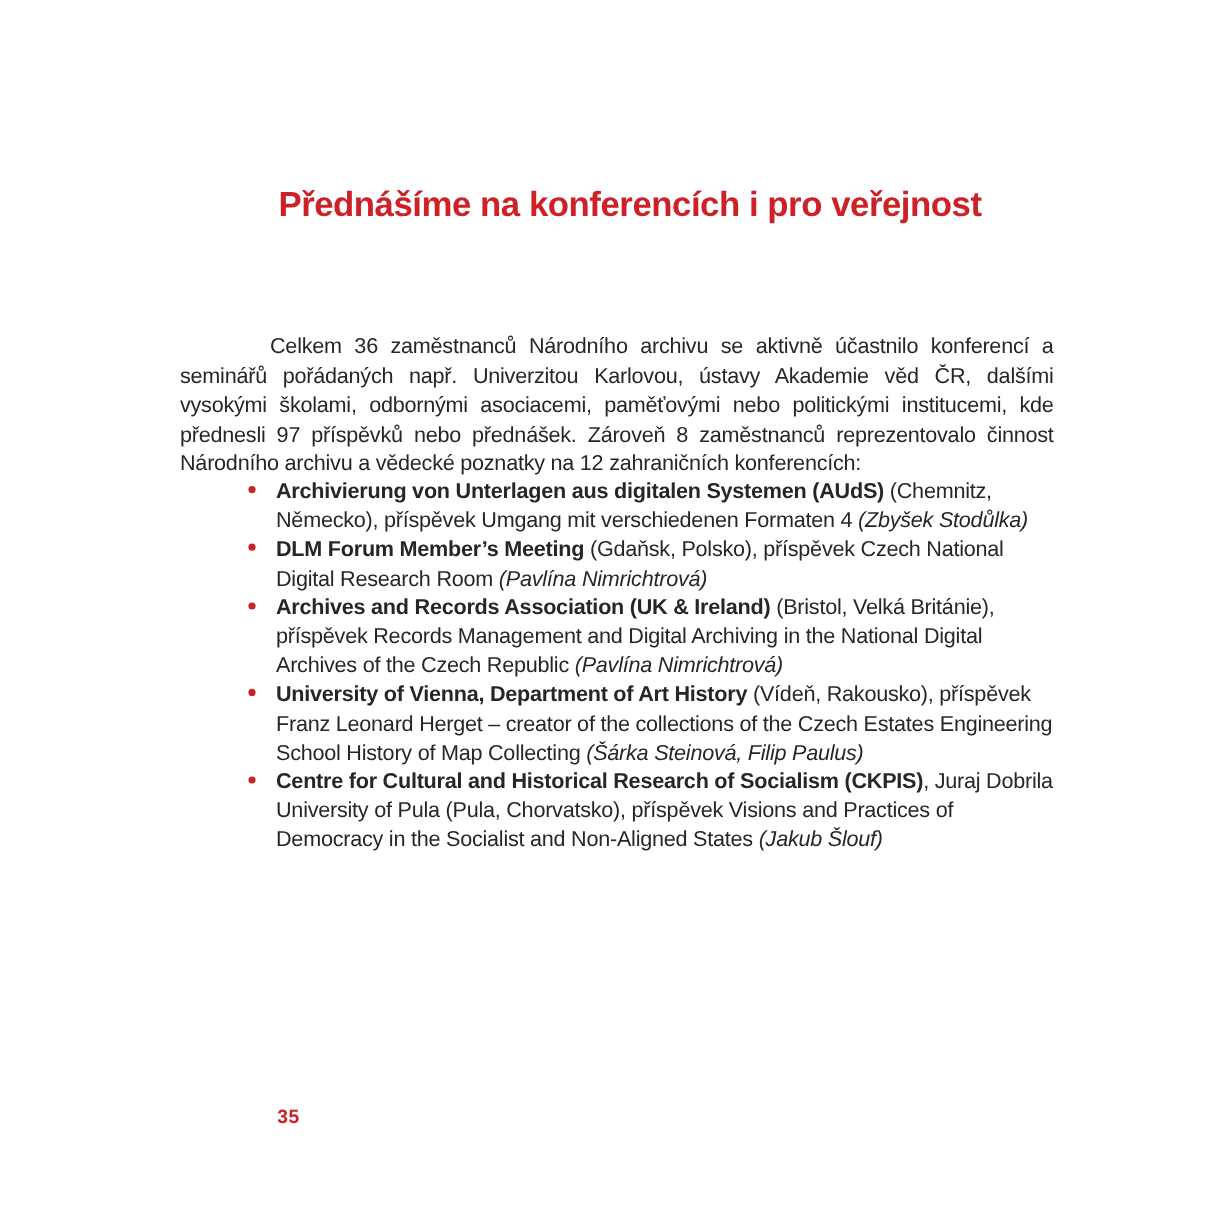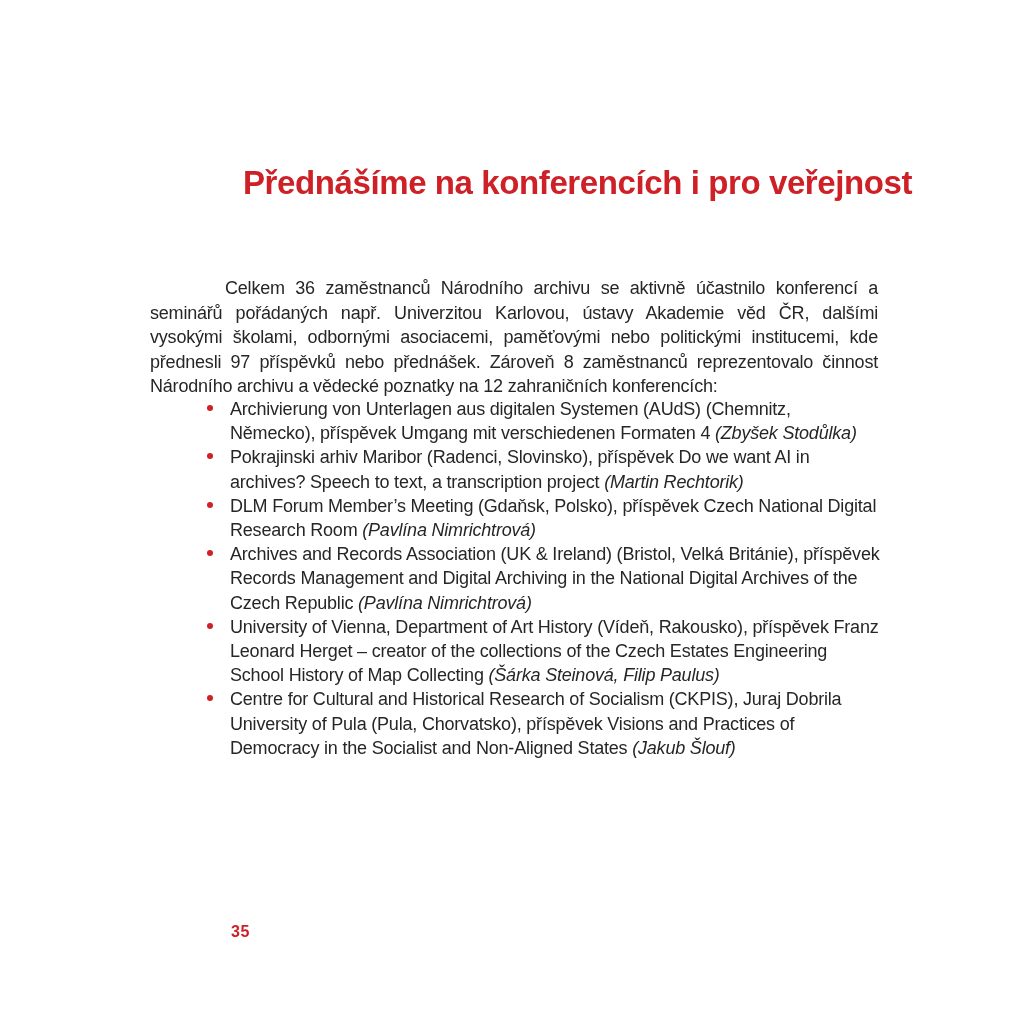--- a/index.html
+++ b/index.html
@@ -21,26 +21,26 @@
   }
   .page {
     position: absolute;
     inset: 0;
     background: #ffffff;
   }
   .heading {
     position: absolute;
     left: 231px;
     top: 153px;
-    font-size: 33px;
+    font-size: 29px;
     font-weight: bold;
     line-height: 35px;
     letter-spacing: -0.4px;
     color: var(--accent);
-    margin: 12px;
+    margin: 1px;
   }
   .intro {
     position: absolute;
     left: 150px;
     top: 276px;
     width: 728px;
     margin: 0;
     font-size: 18px;
     line-height: 24.5px;
     letter-spacing: -0.2px;
@@ -68,21 +68,21 @@
   .bullet {
     position: absolute;
     left: -23px;
     top: 8px;
     width: 6px;
     height: 6px;
     border-radius: 50%;
     background: var(--accent);
   }
   .org {
-    font-weight: normal;
+    font-weight: bold;
   }
   .authors {
     font-style: italic;
   }
   .page-number {
     position: absolute;
     left: 231px;
     top: 923px;
     font-size: 16px;
     font-weight: bold;
@@ -94,21 +94,20 @@
 <body>
 
 <div class="page">
 
   <h1 class="heading"><span>Přednášíme na konferencích i pro veřejnost</span><br></h1>
 
   <p class="intro">Celkem 36 zaměstnanců Národního archivu se aktivně účastnilo konferencí a seminářů pořádaných např. Univerzitou Karlovou, ústavy Akademie věd ČR, dalšími vysokými školami, odbornými asociacemi, paměťovými nebo politickými institucemi, kde přednesli 97 příspěvků nebo přednášek. Zároveň 8 zaměstnanců reprezentovalo činnost Národního archivu a vědecké poznatky na 12 zahraničních konferencích:</p>
 
   <ul class="conference-list">
     <li><span class="bullet"></span><span class="org">Archivierung von Unterlagen aus digitalen Systemen (AUdS)</span><span> (Chemnitz, Německo), příspěvek Umgang mit verschiedenen Formaten 4 </span><span class="authors">(Zbyšek Stodůlka)</span></li>
-    <li><span class="bullet"></span><span class="org">Pokrajinski arhiv Maribor</span><span> (Radenci, Slovinsko), příspěvek Do we want AI in archives? Speech to text, a transcription project </span><span class="authors">(Martin Rechtorik)</span></li>
     <li><span class="bullet"></span><span class="org">DLM Forum Member’s Meeting</span><span> (Gdaňsk, Polsko), příspěvek Czech National Digital Research Room </span><span class="authors">(Pavlína Nimrichtrová)</span></li>
     <li><span class="bullet"></span><span class="org">Archives and Records Association (UK &amp; Ireland)</span><span> (Bristol, Velká Británie), příspěvek Records Management and Digital Archiving in the National Digital Archives of the Czech Republic </span><span class="authors">(Pavlína Nimrichtrová)</span></li>
     <li><span class="bullet"></span><span class="org">University of Vienna, Department of Art History</span><span> (Vídeň, Rakousko), příspěvek Franz Leonard Herget – creator of the collections of the Czech Estates Engineering School History of Map Collecting </span><span class="authors">(Šárka Steinová, Filip Paulus)</span></li>
     <li><span class="bullet"></span><span class="org">Centre for Cultural and Historical Research of Socialism (CKPIS)</span><span>, Juraj Dobrila University of Pula (Pula, Chorvatsko), příspěvek Visions and Practices of Democracy in the Socialist and Non-Aligned States </span><span class="authors">(Jakub Šlouf)</span></li>
   </ul>
 
   <div class="page-number">35</div>
 
 </div>
 

